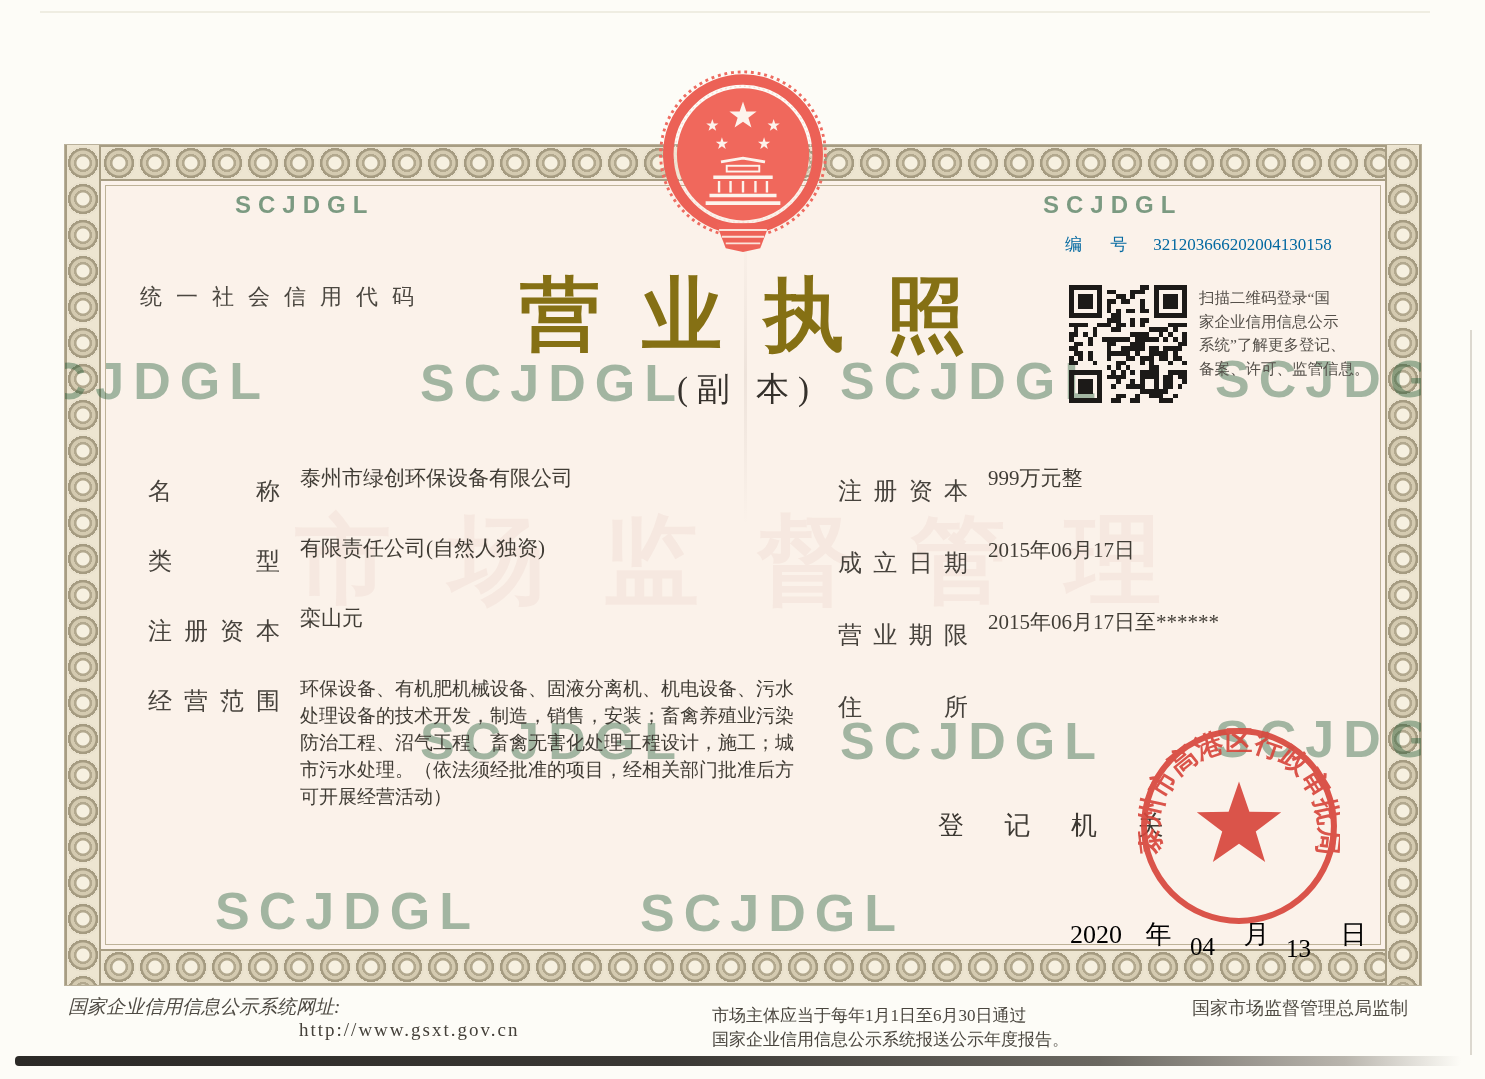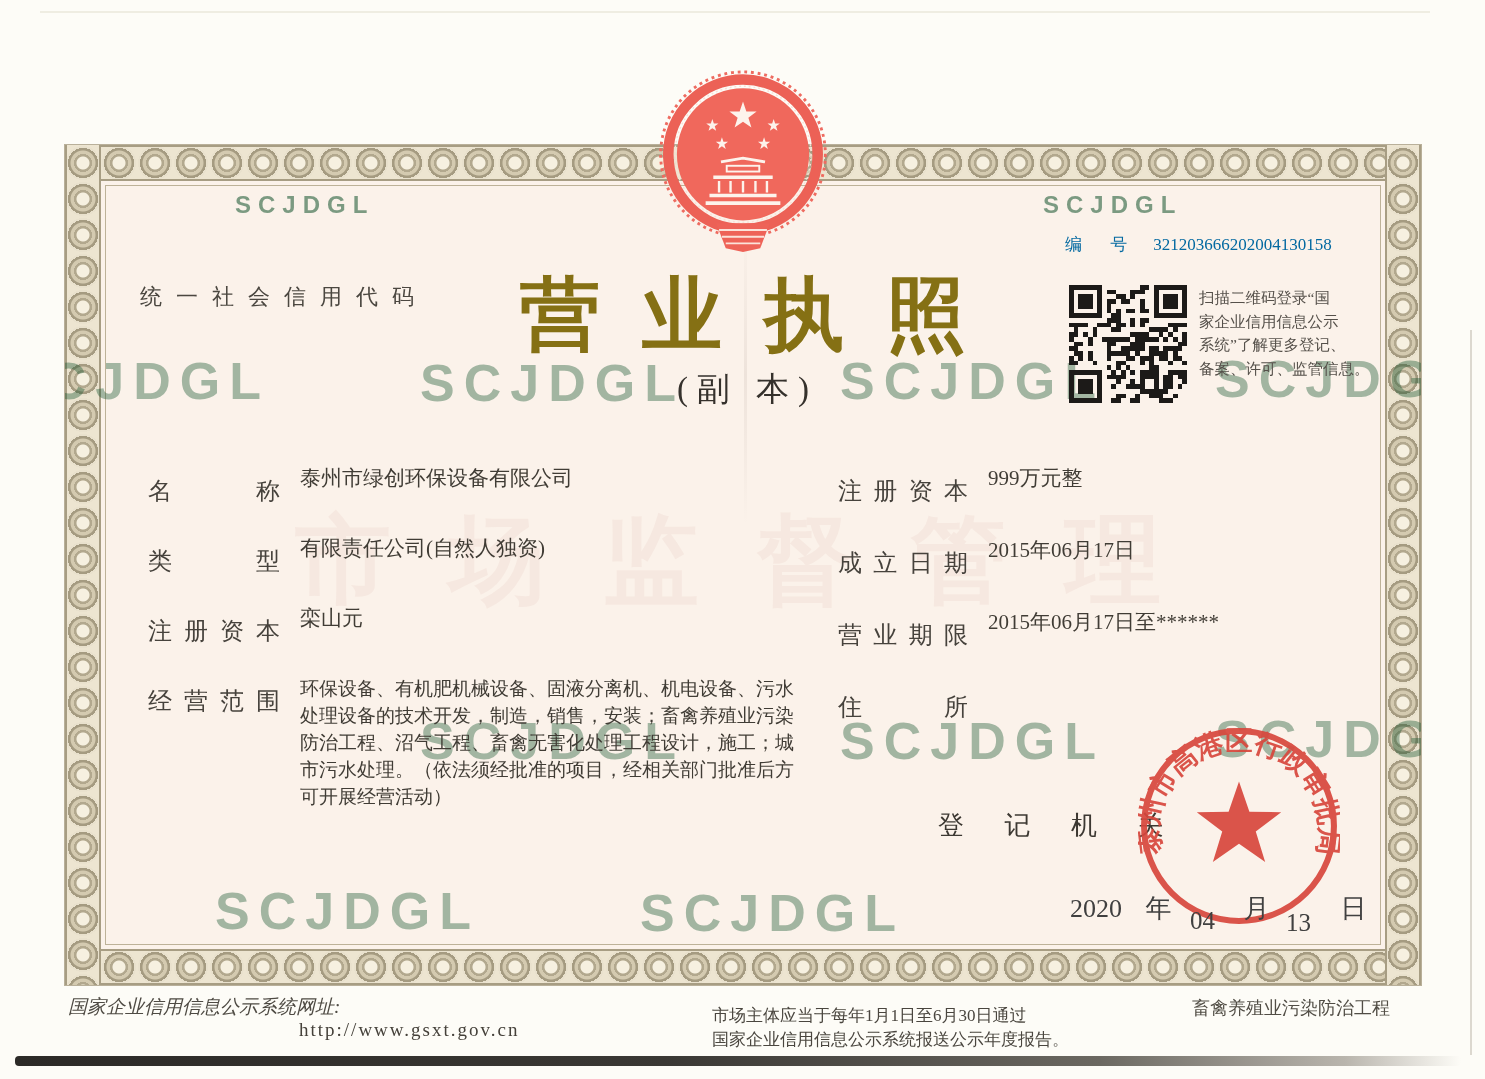--- a/index.html
+++ b/index.html
@@ -53,21 +53,21 @@
   .col.left .frow{margin-bottom:27px;}
   .col.right .frow{margin-bottom:29px;}
   .flabel{flex:0 0 132px;font-size:24px;color:#46423c;text-align:justify;text-align-last:justify;line-height:30px;margin-top:13px;}
   .col.right .flabel{flex:0 0 130px;}
   .fvalue{margin-left:20px;font-size:21px;line-height:30px;color:#403c35;}
   .col.right .fvalue{}
   .fvalue.scope{font-size:19px;line-height:27px;width:505px;margin-top:2px;}
   
   .registrar{position:absolute;left:873px;top:663px;font-size:26px;letter-spacing:17px;color:#3c3832;}
   .seal{position:absolute;left:1073px;top:580px;width:202px;height:202px;opacity:.92;}
-  .date{position:absolute;left:1005px;top:746px;font-size:26px;color:#404040;white-space:nowrap;}
+  .date{position:absolute;left:1005px;top:772px;font-size:26px;color:#000000;white-space:nowrap;}
   .date span{display:inline-block;}
   .date .ylab{margin-left:17px;}
   .date .num1{margin-left:12px;transform:translateY(12px);font-size:25px;}
   .date .mlab{margin-left:22px;}
   .date .num2{margin-left:10px;transform:translateY(14px);font-size:25px;}
   .date .dlab{margin-left:23px;}
   
   .f-site-label{position:absolute;left:68px;top:994px;font-size:19px;color:#4e4a43;font-style:italic;}
   .f-site-url{position:absolute;left:299px;top:1019px;font-size:19px;letter-spacing:2px;color:#45413a;}
   .f-notice{position:absolute;left:712px;top:1004px;font-size:17px;line-height:1.42;color:#4a463f;white-space:pre-line;}
@@ -512,14 +512,14 @@
     <g>
       <path d="M57,160 L113,160 L103,186 L85,190 L67,186 Z" fill="#ee6358"></path>
       <path d="M60,167 L110,167 M63,174 L107,174 M67,181 L103,181" stroke="#fbe3da" stroke-width="2" fill="none"></path>
     </g>
   </svg>
 
   <div class="f-site-label">国家企业信用信息公示系统网址:</div>
   <div class="f-site-url">http://www.gsxt.gov.cn</div>
   <div class="f-notice">市场主体应当于每年1月1日至6月30日通过
 国家企业信用信息公示系统报送公示年度报告。</div>
-  <div class="f-producer">畜禽养殖业污染防治工程</div>
+  <div class="f-producer">国家市场监督管理总局监制</div>
 </div>
 
 </body></html>

